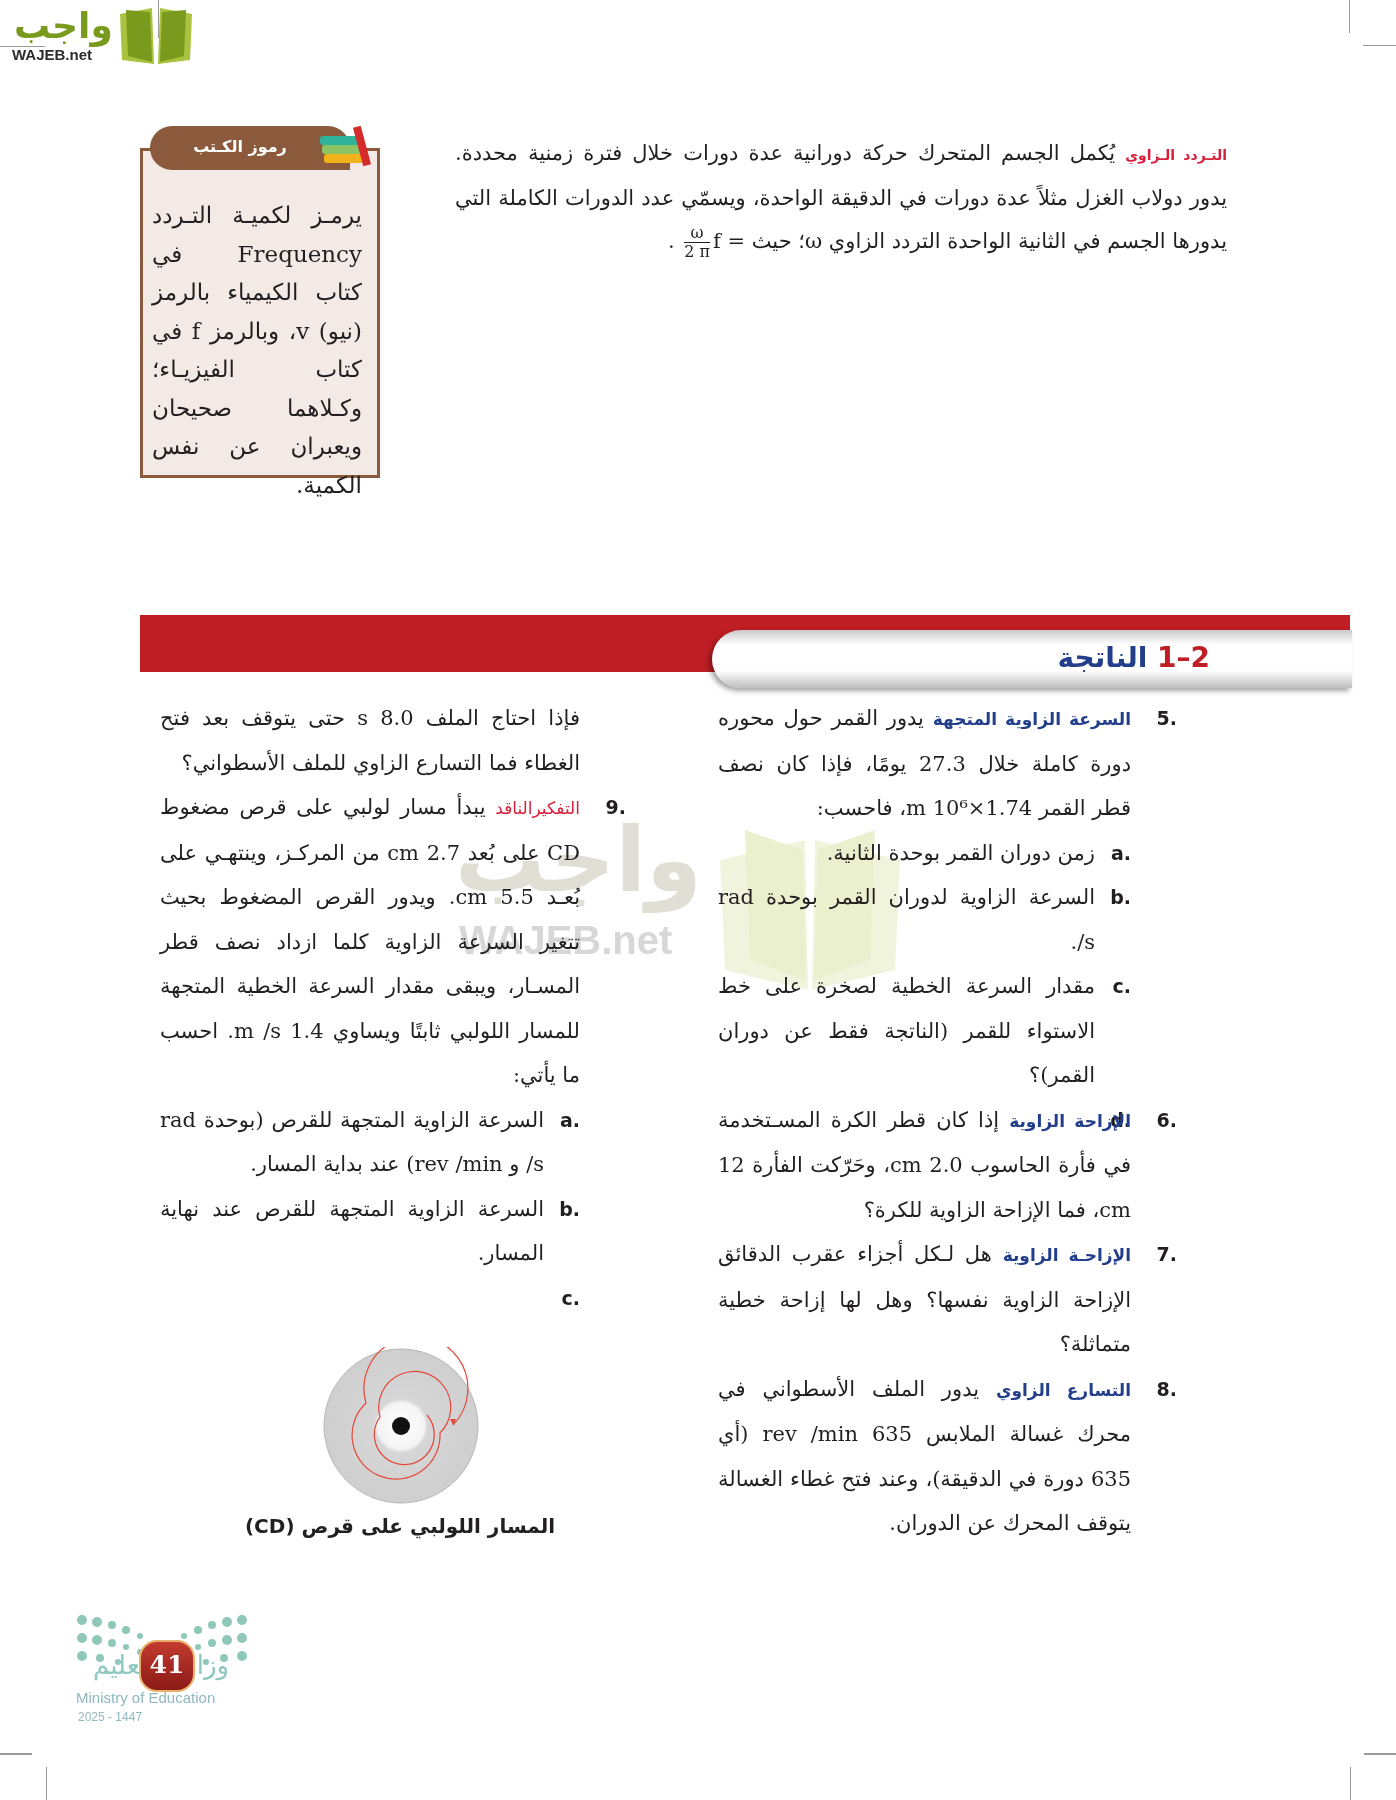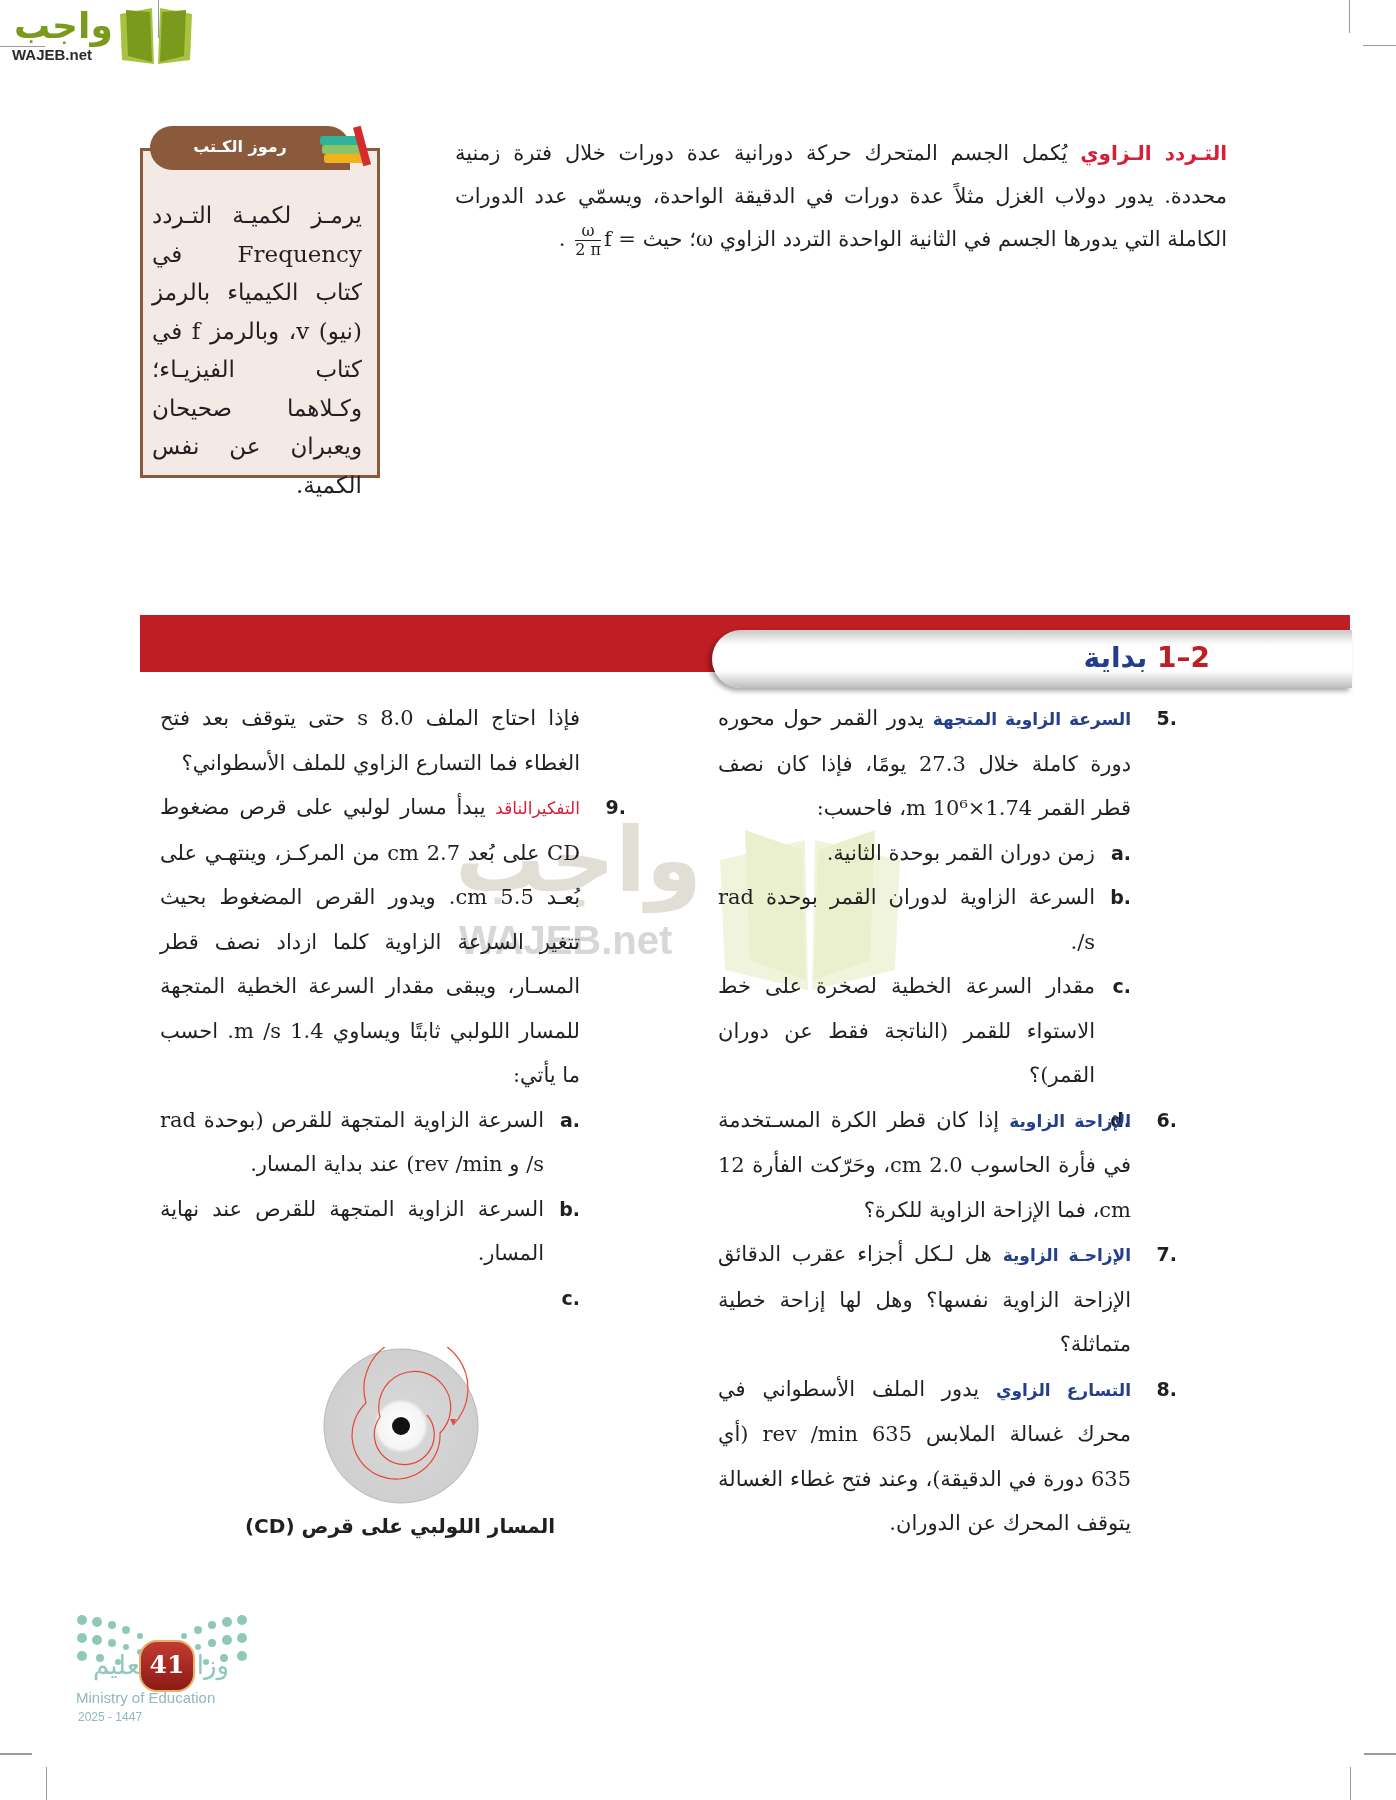--- a/index.html
+++ b/index.html
@@ -10,21 +10,21 @@
   }
   .crop { position:absolute; background:#9a9a9a; }
   
   .logo { position:absolute; left:6px; top:4px; width:185px; height:62px; }
   .logo-ar { position:absolute; left:8px; top:0; font-family:"DejaVu Sans", sans-serif; font-weight:bold; font-size:36px; color:#7a9a1e; line-height:44px; direction:rtl; }
   .logo-en { position:absolute; left:6px; top:42px; font-family:"Liberation Sans", sans-serif; font-weight:bold; font-size:15px; color:#2b2b2b; letter-spacing:0px; }
   .logo-book { position:absolute; left:110px; top:2px; width:80px; height:62px; }
 
   
   .intro { position:absolute; left:455px; top:132px; width:772px; direction:rtl; text-align:justify; font-size:21px; line-height:43px; }
-  .term-red { color:#d71f3a; font-family:"DejaVu Sans", sans-serif; font-weight:bold; font-size:20px; }
+  .term-red { color:#d71f3a; font-family:"DejaVu Sans", sans-serif; font-weight:bold; font-size:14px; }
   .frac { display:inline-block; vertical-align:middle; text-align:center; font-size:16px; line-height:18px; direction:ltr; margin:0 3px; }
   .frac span { display:block; }
   .frac .num { border-bottom:1px solid #231f20; padding:0 2px; }
 
   
   .sidebox { position:absolute; left:140px; top:148px; width:240px; height:330px; background:#f3eae6; border:3px solid #8b5a3c; box-sizing:border-box; }
   .sidebox-tab { position:absolute; left:150px; top:126px; width:200px; height:44px; background:#8b5a3c; border-radius:22px 22px 0 22px; }
   .sidebox-title { position:absolute; left:180px; top:130px; width:120px; text-align:center; color:#fff; font-family:"DejaVu Sans", sans-serif; font-weight:bold; font-size:16px; direction:rtl; line-height:34px; }
   .books-icon { position:absolute; left:318px; top:124px; width:62px; height:46px; }
   .sidebox-text { position:absolute; left:152px; top:196px; width:210px; direction:rtl; text-align:justify; text-align-last:right; font-size:23px; line-height:38.5px; }
@@ -100,21 +100,21 @@
   <rect x="4" y="21" width="42" height="9" rx="3" fill="#8cc465"></rect>
   <rect x="6" y="30" width="40" height="9" rx="3" fill="#f2b21c"></rect>
   <rect x="40" y="2" width="8" height="40" fill="#d52b2b" transform="rotate(-15 44 22)"></rect>
 </svg>
 <div class="sidebox-text">يرمـز لكميـة التـردد Frequency في كتاب الكيمياء بالرمز (نيو) v، وبالرمز f في كتاب الفيزيـاء؛ وكـلاهما صحيحان ويعبران عن نفس الكمية.</div>
 
 <div class="banner-red"></div>
 <div class="banner-pill"></div>
 <div class="banner-title">
   <span class="num">2–1</span>
-  <span class="word">بداية</span>
+  <span class="word">الناتجة</span>
 </div>
 
 <div class="wm">
   <svg class="wm-book" viewBox="0 0 180 170">
     <path d="M0 40 L85 20 L88 170 L5 150 Z" fill="#e6ecc2"></path>
     <path d="M25 10 L82 30 L86 160 L30 140 Z" fill="#d9e3a6"></path>
     <path d="M180 40 L95 20 L92 170 L175 150 Z" fill="#e6ecc2"></path>
     <path d="M155 10 L98 30 L94 160 L150 140 Z" fill="#d9e3a6"></path>
   </svg>
   <span class="wm-ar">واجب</span>

